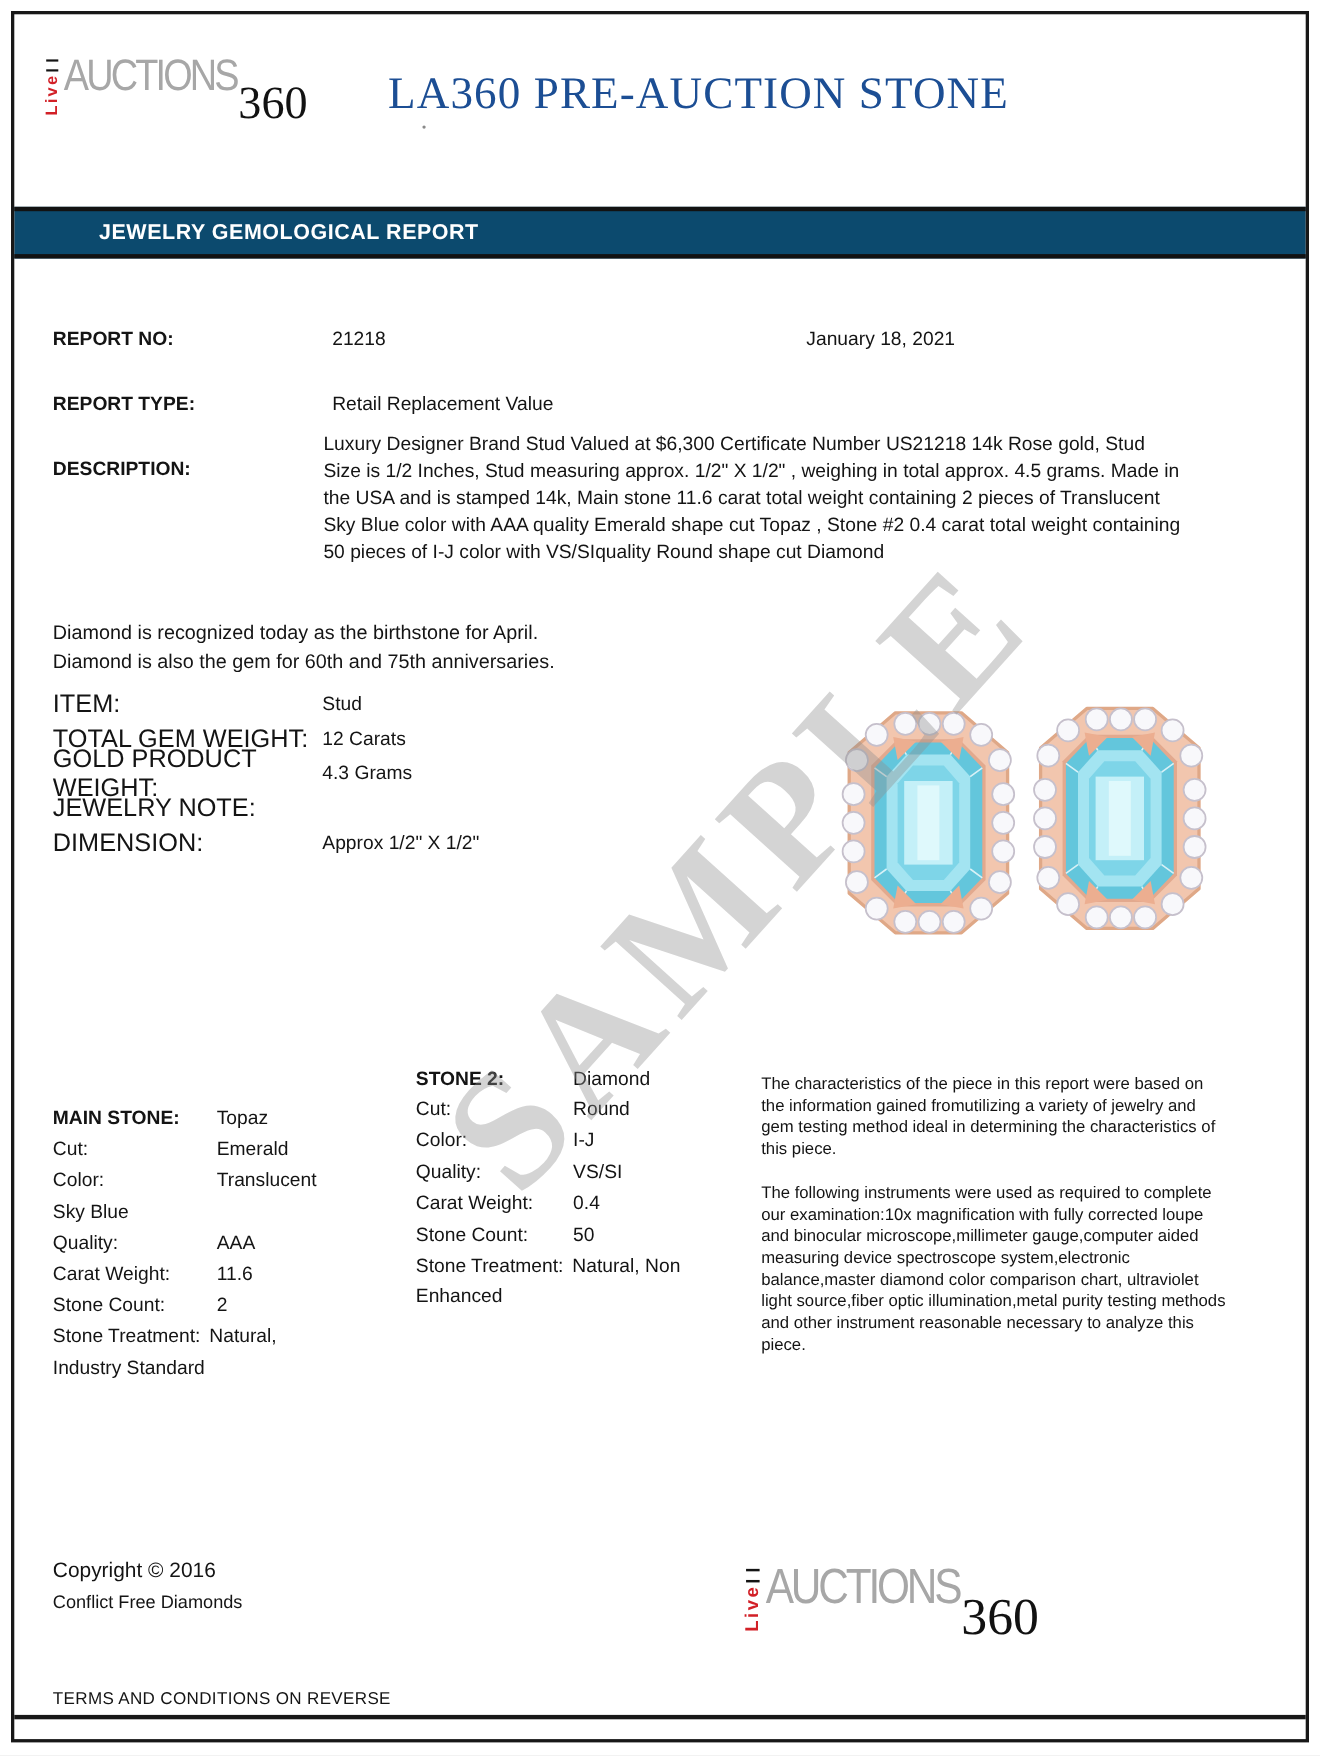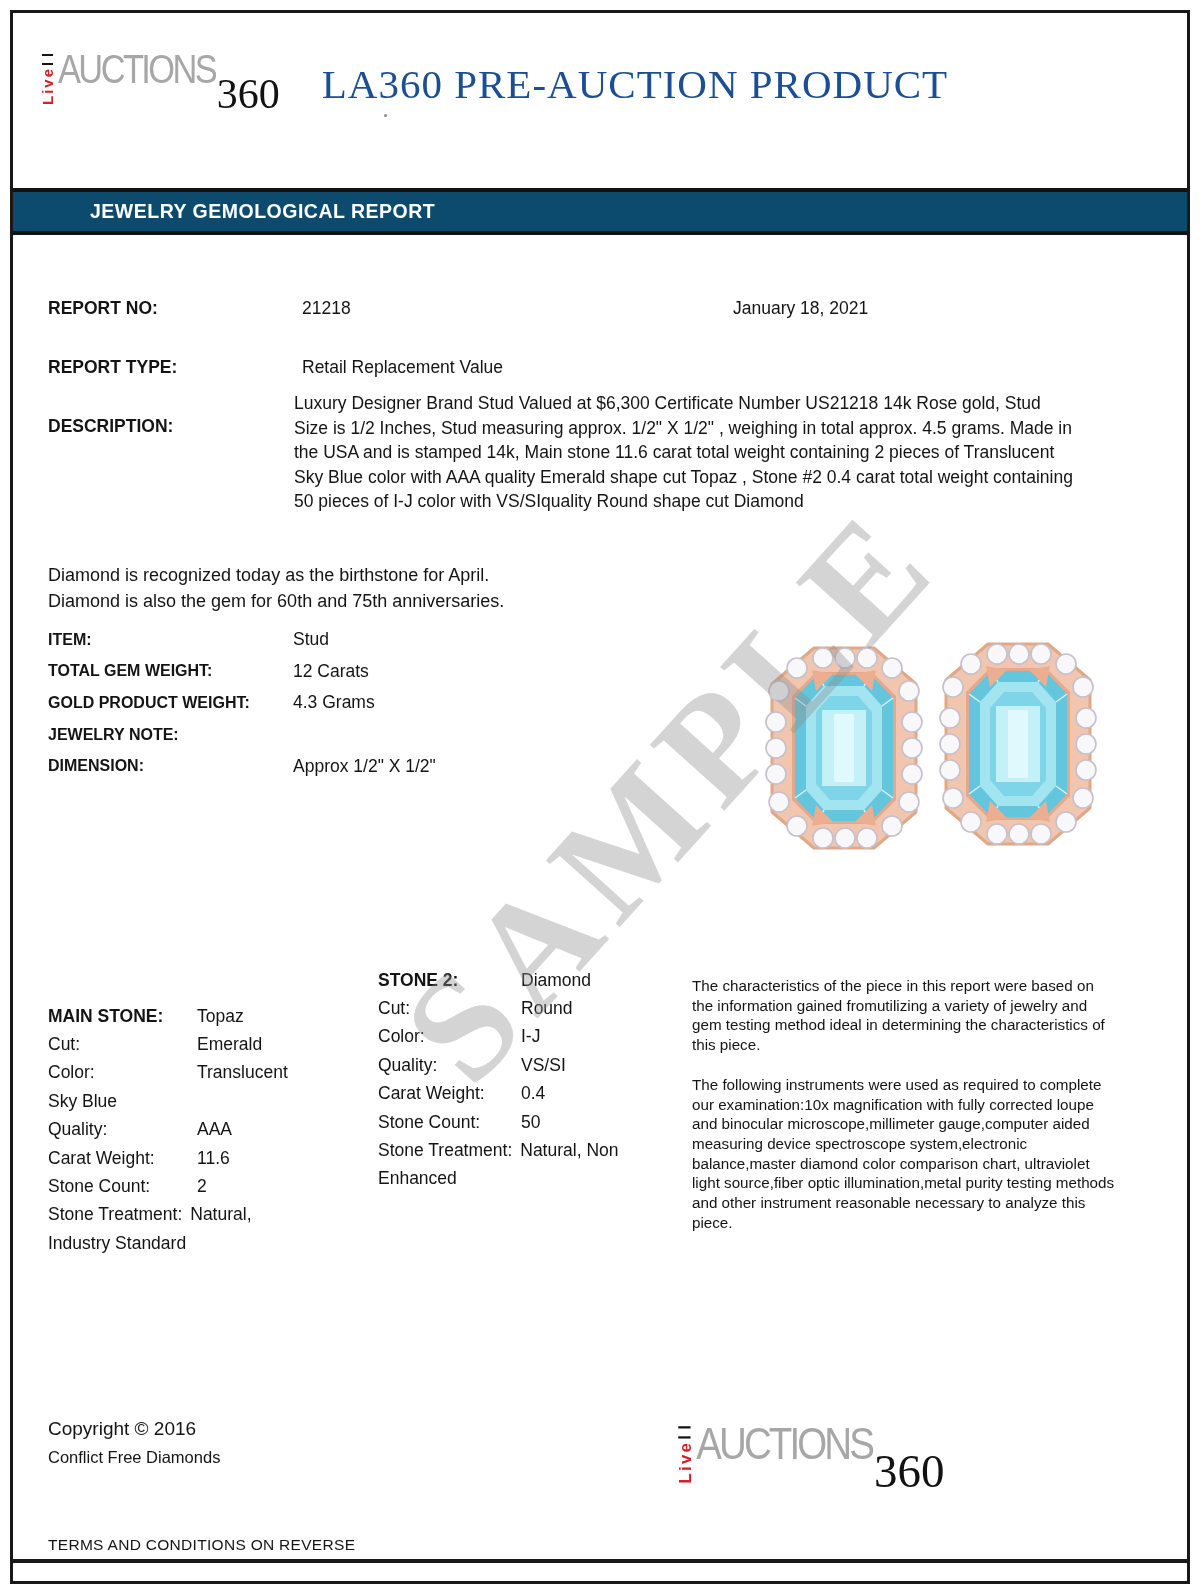--- a/index.html
+++ b/index.html
@@ -32,21 +32,21 @@
 
   
   .lbl{font-weight:700;font-size:17.5px;}
   .val{font-size:17.5px;}
   .pos{position:absolute;margin-top:24px;}
   .desc{position:absolute;left:294px;top:391px;width:782px;font-size:17.5px;line-height:24.6px;z-index:2;}
   .birthstone{position:absolute;left:48px;top:563px;font-size:18px;line-height:25.5px;z-index:2;}
 
   .item-rows{position:absolute;left:48px;top:624px;z-index:2;}
   .irow{height:31.6px;display:flex;align-items:center;}
-  .irow .il{width:245px;font-weight:700;font-size:16px;}
+  .irow .il{width:245px;font-weight:400;font-size:23px;}
   .irow .iv{font-size:17.5px;}
 
   
   .stone-col{position:absolute;top:966px;z-index:2;}
   .stone-col.c1{left:48px;margin-top:36px;}
   .stone-col.c2{left:378px;}
   .srow{height:28.4px;display:flex;align-items:center;}
   .c1 .sl{width:149px;font-size:17.5px;}
   .c2 .sl{width:143px;font-size:17.5px;}
   .sv{font-size:17.5px;}
@@ -81,21 +81,21 @@
 
   <div class="logo logo-header">
     <div class="live-col">
       <div class="logo-mark"></div>
       <span class="live">Live</span>
     </div>
     <span class="auctions">AUCTIONS</span>
     <span class="n360">360</span>
   </div>
 
-  <div class="page-title">LA360 PRE-AUCTION PRODUCT</div>
+  <div class="page-title">LA360 PRE-AUCTION STONE</div>
   <div class="title-dot"></div>
 
   <div class="banner">
     <span>JEWELRY GEMOLOGICAL REPORT</span>
   </div>
 
   <div class="pos lbl" style="left:48px;top:274px;">REPORT NO:</div>
   <div class="pos val" style="left:302px;top:274px;">21218</div>
   <div class="pos val" style="left:733px;top:274px;">January 18, 2021</div>
 

